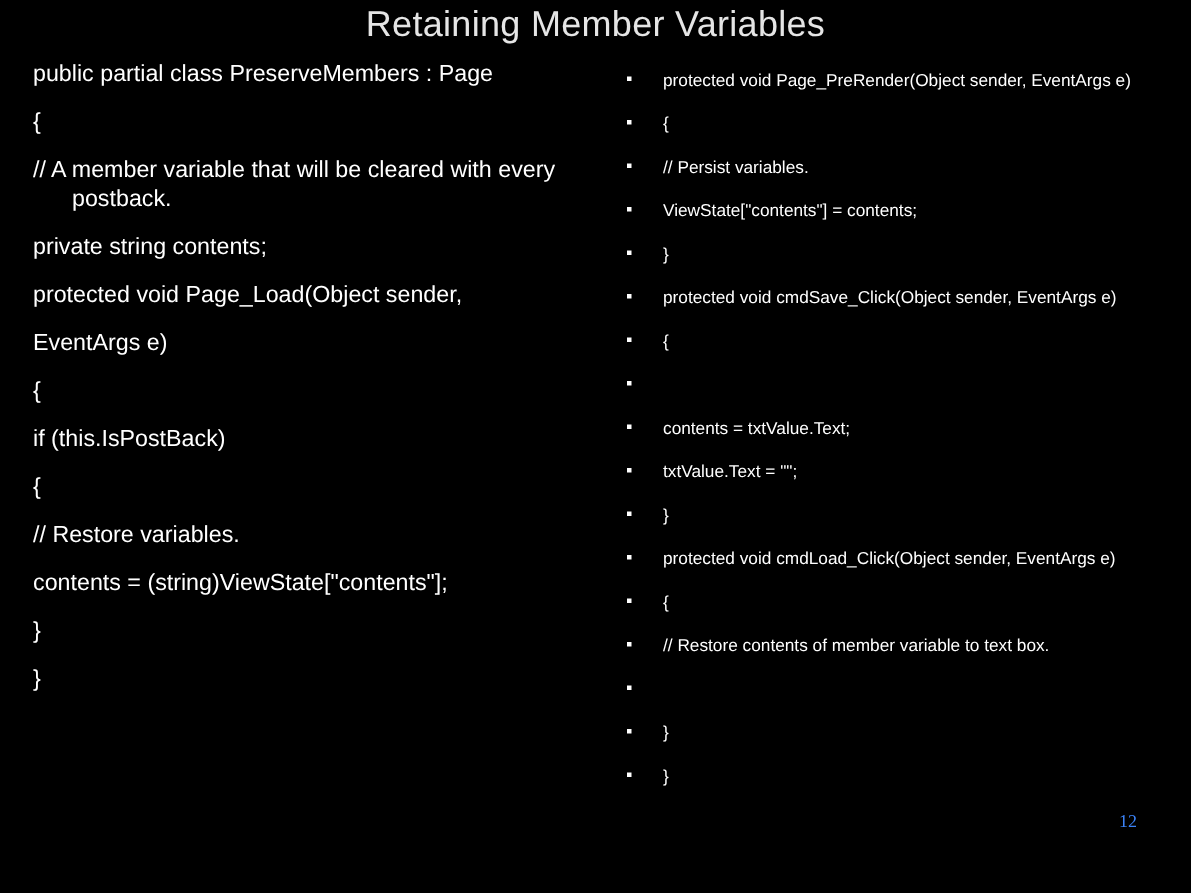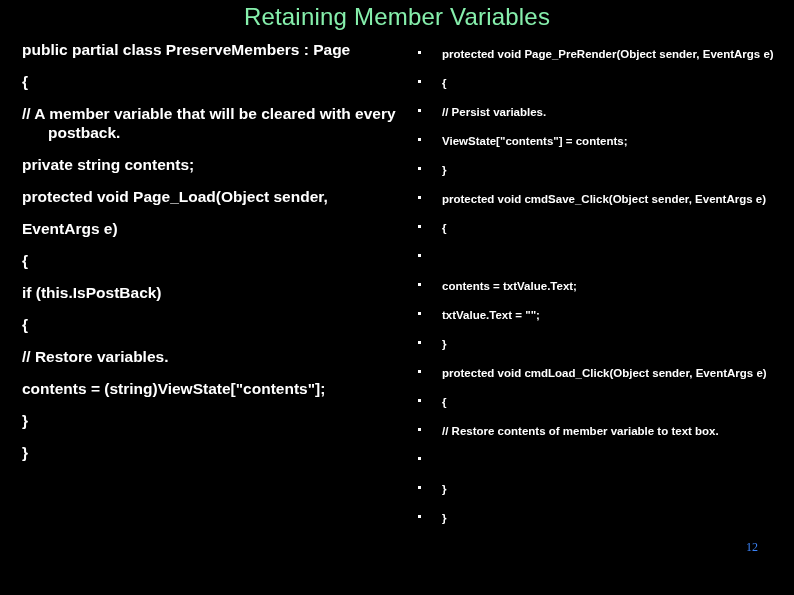--- a/index.html
+++ b/index.html
@@ -28,32 +28,31 @@
   
   #slide-title {
     position: absolute;
     left: 0;
     top: 2px;
     width: 794px;
     text-align: center;
     font-size: 24px;
     font-weight: normal;
     letter-spacing: 0.2px;
-    color: #86efac;
+    color: #e5e5e5;
     white-space: nowrap;
     line-height: 30px;
   }
 
   
   #left-column {
     position: absolute;
     left: 22px;
     top: 40px;
     width: 410px;
-    font-weight: bold;
   }
   .left-line {
     font-size: 15.5px;
     line-height: 19px;
     color: #ffffff;
     margin-bottom: 13px;
     white-space: pre-wrap;
     word-spacing: 0px;
   }
   .left-line.wrapped {
@@ -83,21 +82,21 @@
     position: absolute;
     left: 4px;
     top: 13px;
     width: 3px;
     height: 3px;
     background: #ffffff;
     display: block;
   }
   .right-item .rtext {
     font-size: 11.5px;
-    font-weight: bold;
+    font-weight: normal;
     color: #ffffff;
     letter-spacing: 0px;
     white-space: nowrap;
     display: inline-block;
   }
 
   
   #slide-number {
     position: absolute;
     right: 36px;

